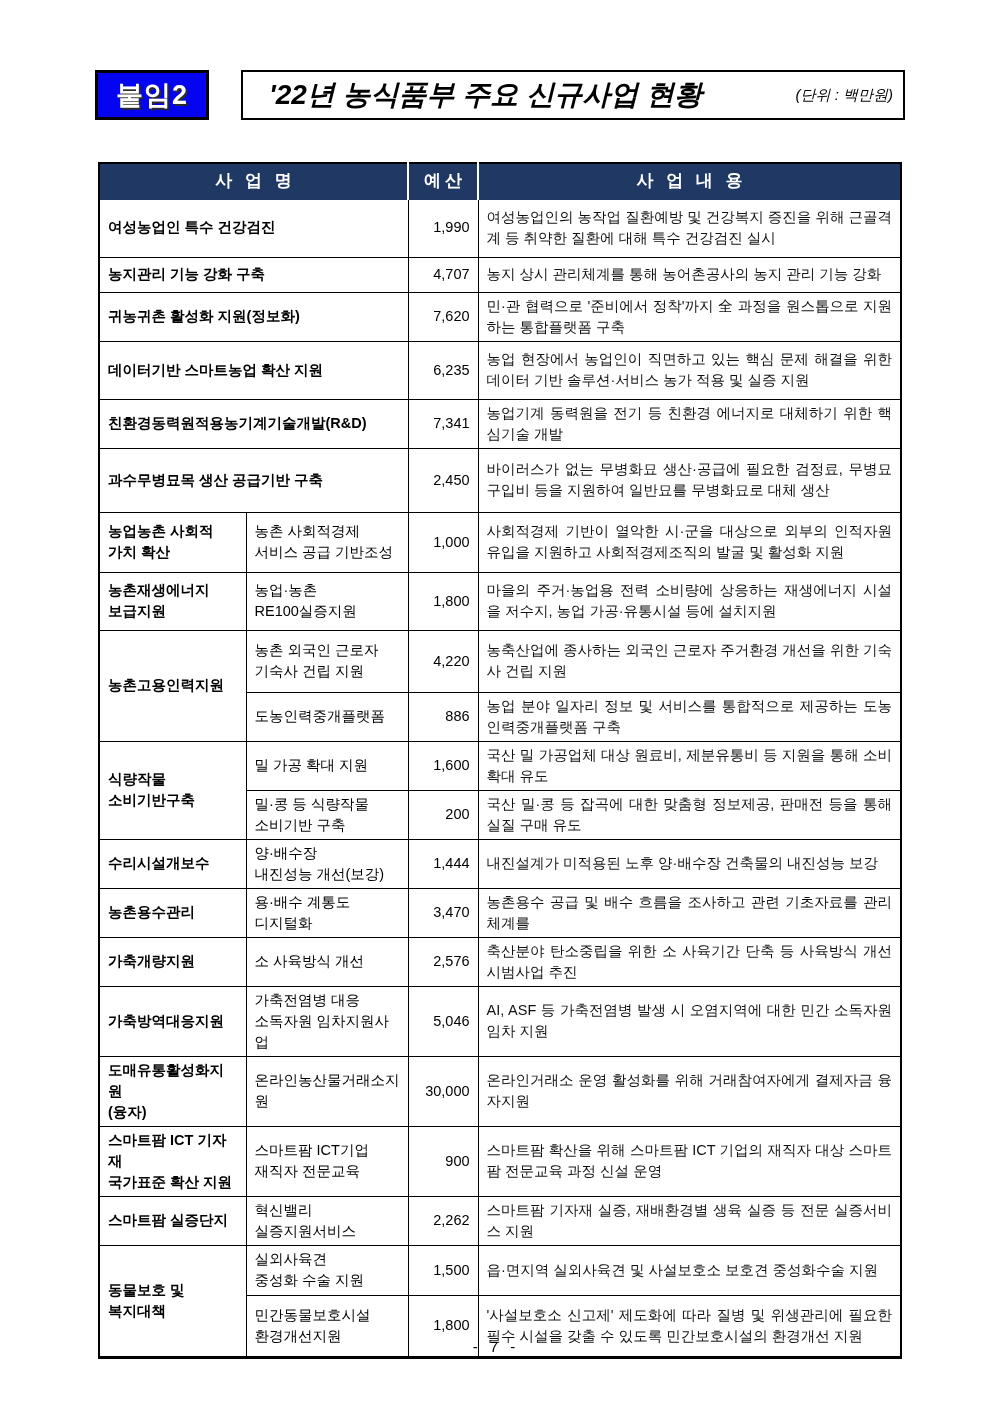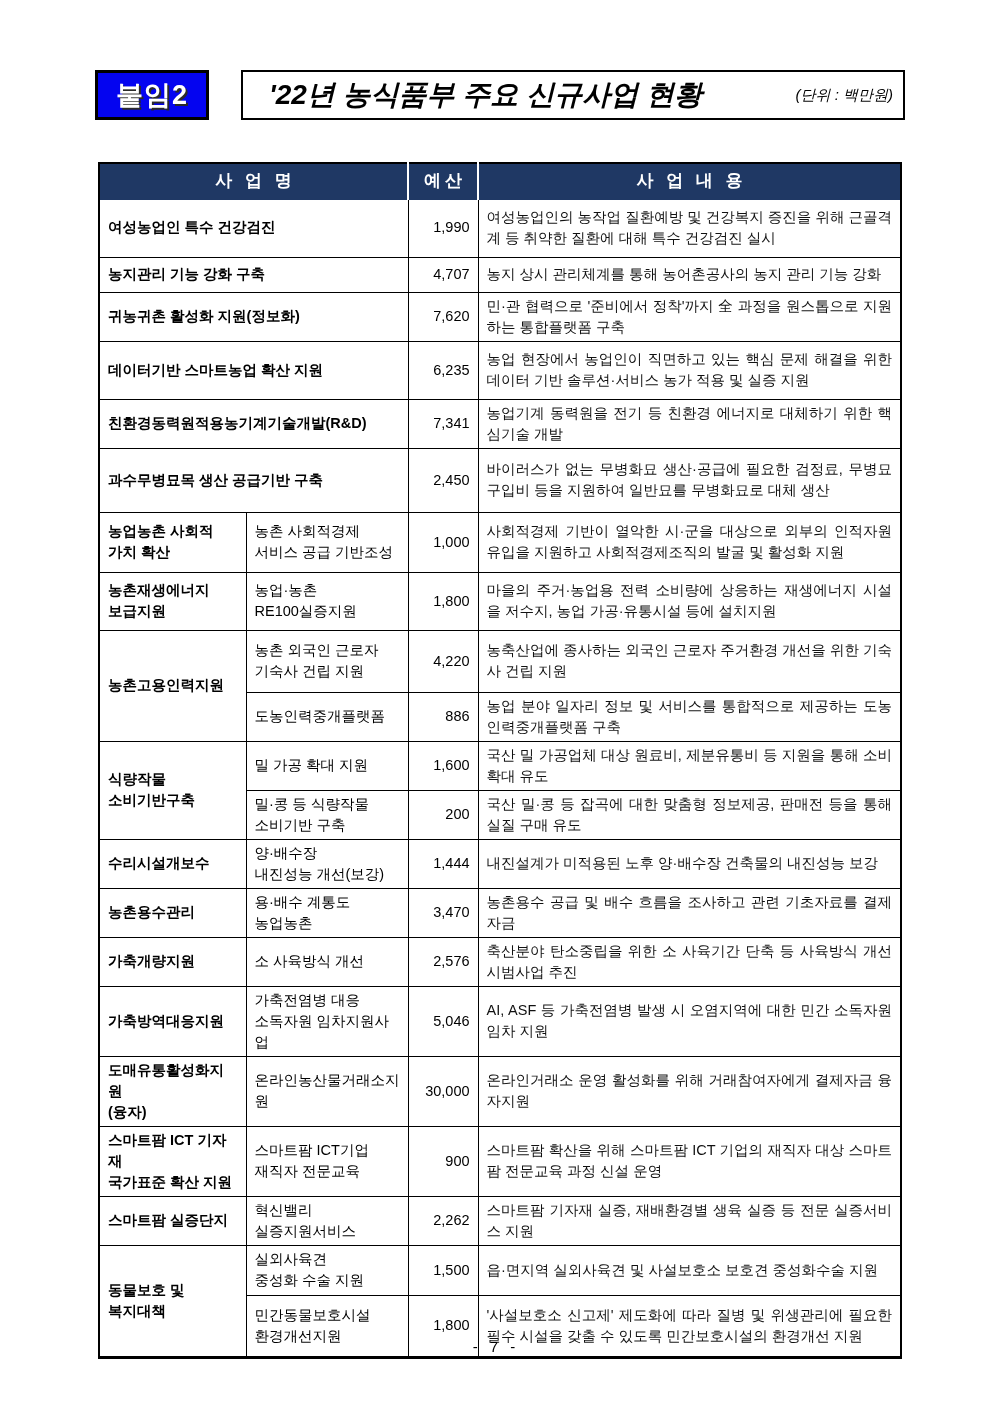--- a/index.html
+++ b/index.html
@@ -235,23 +235,23 @@
       <tr style="height:46px;">
         <td class="cat">수리시설개보수</td>
         <td class="sub">양·배수장
 내진성능 개선(보강)</td>
         <td class="bud">1,444</td>
         <td class="desc">내진설계가 미적용된 노후 양·배수장 건축물의 내진성능 보강</td>
       </tr>
       <tr style="height:42px;">
         <td class="cat">농촌용수관리</td>
         <td class="sub">용·배수 계통도
-농업농촌</td>
+디지털화</td>
         <td class="bud">3,470</td>
-        <td class="desc">농촌용수 공급 및 배수 흐름을 조사하고 관련 기초자료를 결제자금</td>
+        <td class="desc">농촌용수 공급 및 배수 흐름을 조사하고 관련 기초자료를 관리체계를</td>
       </tr>
       <tr style="height:40px;padding-left:37px;">
         <td class="cat">가축개량지원</td>
         <td class="sub">소 사육방식 개선</td>
         <td class="bud">2,576</td>
         <td class="desc">축산분야 탄소중립을 위한 소 사육기간 단축 등 사육방식 개선 시범사업 추진</td>
       </tr>
       <tr style="height:52px;">
         <td class="cat">가축방역대응지원</td>
         <td class="sub">가축전염병 대응

